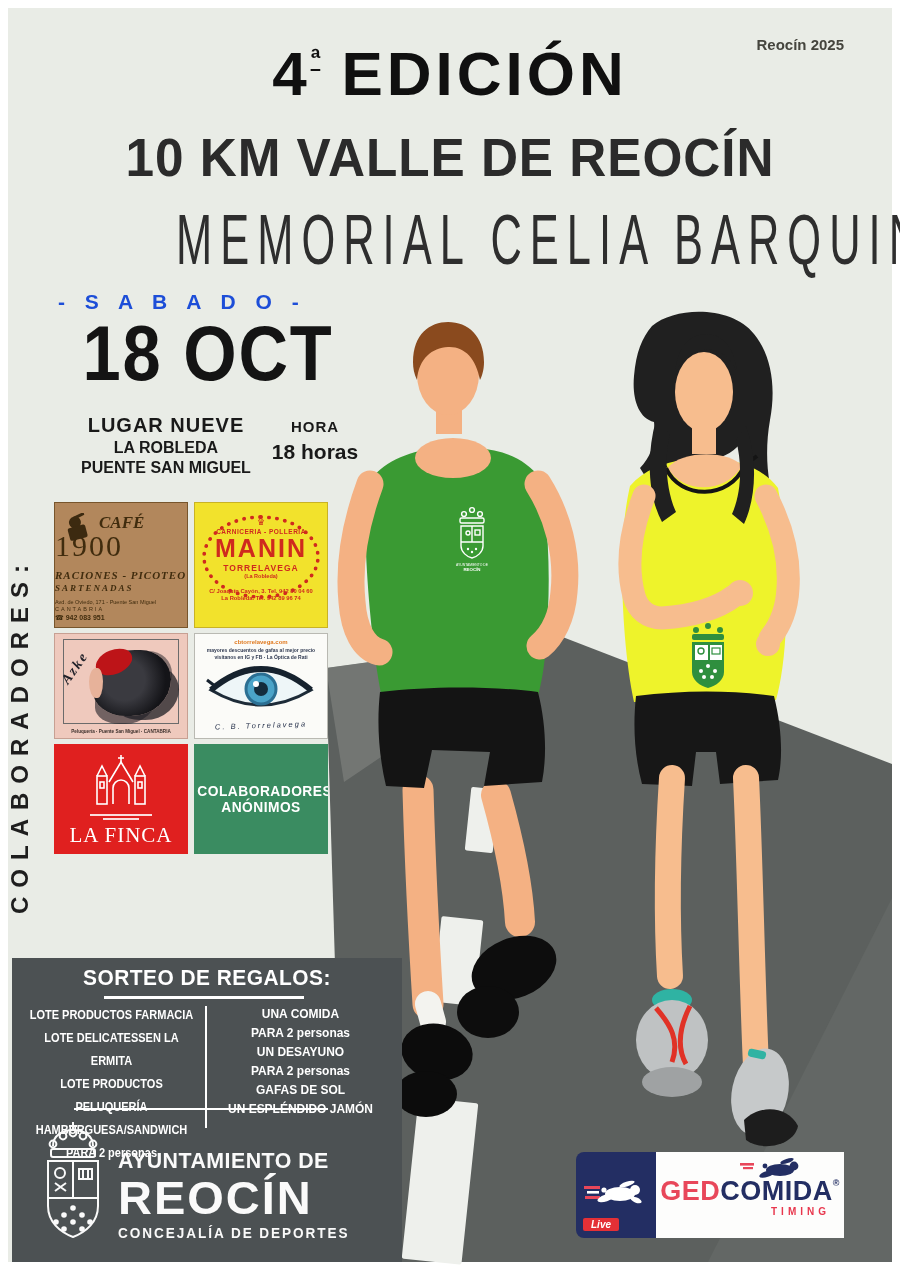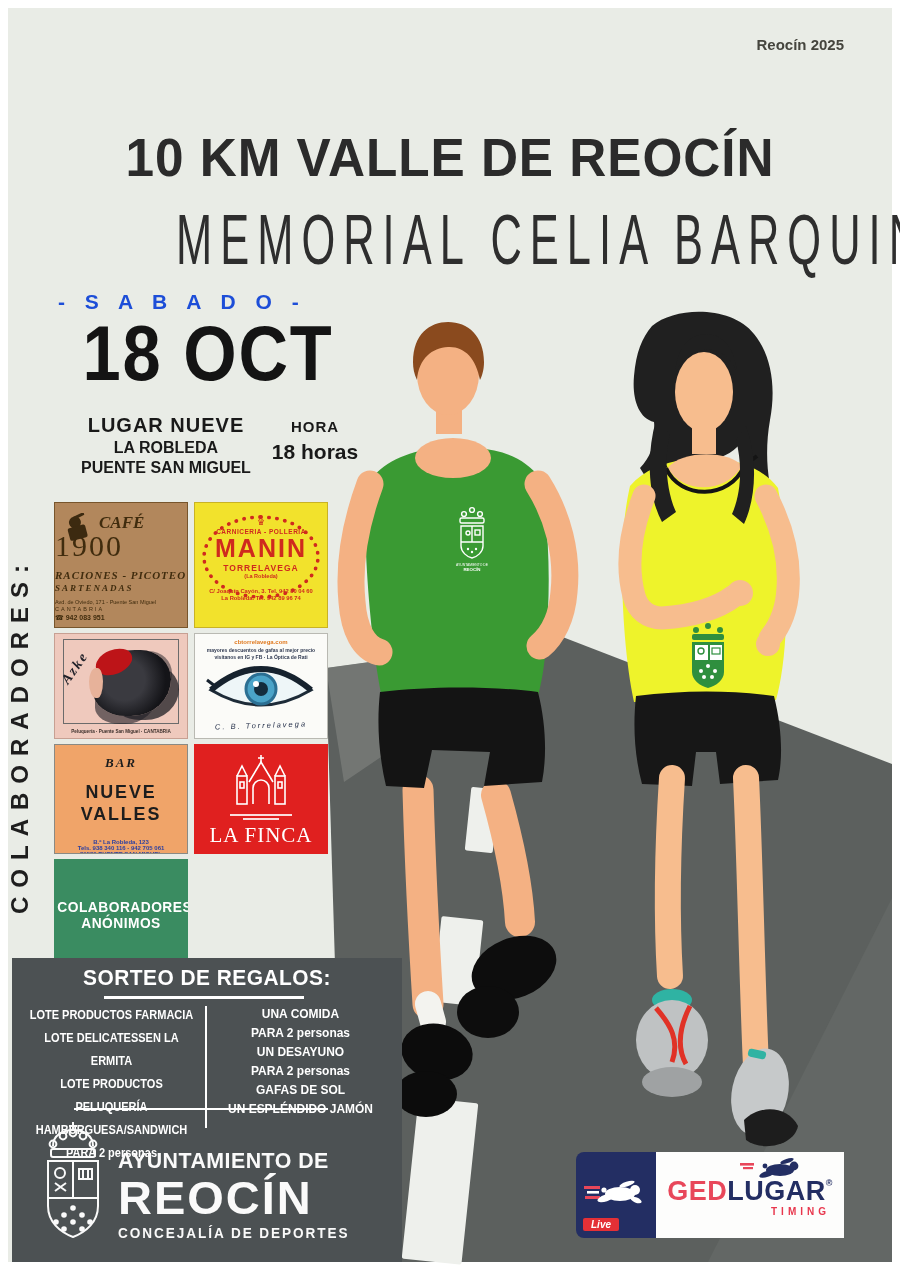--- a/index.html
+++ b/index.html
@@ -227,20 +227,21 @@
         <circle cx="408" cy="366" r="2" fill="#fff"></circle>
             <circle cx="401" cy="371" r="2" fill="#fff"></circle>
         <circle cx="415" cy="371" r="2" fill="#fff"></circle>
             <circle cx="404" cy="377" r="2" fill="#fff"></circle>
         <circle cx="412" cy="377" r="2" fill="#fff"></circle>
       </g>
     </g>
   </svg>
 
   <div class="abs corner-note">Reocín 2025</div>
+  <div class="abs edition"><span>4</span><sup>ª</sup><span> EDICIÓN</span></div>
   <div class="abs race-title">10 KM VALLE DE REOCÍN</div>
   <div class="abs memorial">MEMORIAL CELIA BARQUIN</div>
   <div class="abs sabado">- S A B A D O -</div>
   <div class="abs bigdate">18 OCT</div>
   <div class="abs start-block">
     <div class="start-label">LUGAR NUEVE</div>
     <div class="start-l1">LA ROBLEDA</div>
     <div class="start-l2">PUENTE SAN MIGUEL</div>
   </div>
   <div class="abs hora-block">
@@ -299,27 +300,20 @@
         <path d="M6,30 Q56,-12 106,30" fill="none" stroke="#16222e" stroke-width="6"></path>
         <circle cx="56" cy="29" r="16" fill="#4aa3c8"></circle>
         <circle cx="56" cy="29" r="15" fill="none" stroke="#2b6f93" stroke-width="3"></circle>
         <circle cx="56" cy="29" r="7" fill="#132c3d"></circle>
         <circle cx="51" cy="24" r="3" fill="#ffffff"></circle>
         <path d="M10,26 L2,20" stroke="#16222e" stroke-width="3"></path>
       </svg>
       <div class="eye-sig">C. B. Torrelavega</div>
     </div>
 
-    <div class="card c-bar">
-      <div class="bar-type">BAR</div>
-      <div class="bar-name">NUEVE VALLES</div>
-      <div class="bar-a bar-a1">B.º La Robleda, 123</div>
-      <div class="bar-a">Tels. 938 340 116 - 942 705 061</div>
-      <div class="bar-a">39530 PUENTE SAN MIGUEL</div>
-    </div>
 
     <div class="card c-finca">
       <svg style="margin-top:8px;" width="64" height="56" viewBox="0 0 64 56">
         <g stroke="#ffffff" fill="none" stroke-width="1.6">
           <rect x="8" y="24" width="10" height="28"></rect>
               <rect x="46" y="24" width="10" height="28"></rect>
           <path d="M8,24 L13,14 L18,24 M46,24 L51,14 L56,24"></path>
           <path d="M20,30 L32,10 L44,30"></path>
           <path d="M32,10 V3 M29,6 H35"></path>
           <path d="M24,52 V36 A8,8 0 0 1 40,36 V52"></path>
@@ -418,19 +412,19 @@
         <rect x="8" y="6" width="14" height="2.6" fill="#e8475a"></rect>
         <rect x="11" y="10" width="10" height="2.2" fill="#e8475a"></rect>
         <g fill="#232e63">
           <ellipse cx="48" cy="13" rx="14" ry="6"></ellipse>
           <circle cx="62" cy="9" r="4.4"></circle>
           <ellipse cx="55" cy="4" rx="7" ry="2.2" transform="rotate(-18 55 4)"></ellipse>
           <ellipse cx="35" cy="17" rx="8" ry="3" transform="rotate(-18 35 17)"></ellipse>
           <circle cx="33" cy="9" r="2.4"></circle>
         </g>
       </svg>
-      <div class="ged-brand"><span class="ged-red">GED</span><span class="ged-dark">LUGAR</span><span class="ged-reg">®</span></div>
+      <div class="ged-brand"><span class="ged-red">GED</span><span class="ged-dark">COMIDA</span><span class="ged-reg">®</span></div>
       <div class="ged-sub">TIMING</div>
     </div>
   </div>
 
  </div>
 </div>
 
 </body></html>

